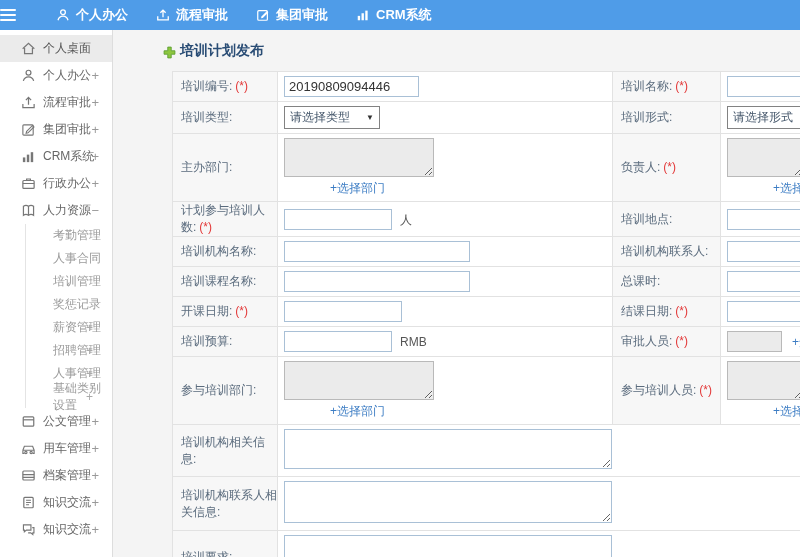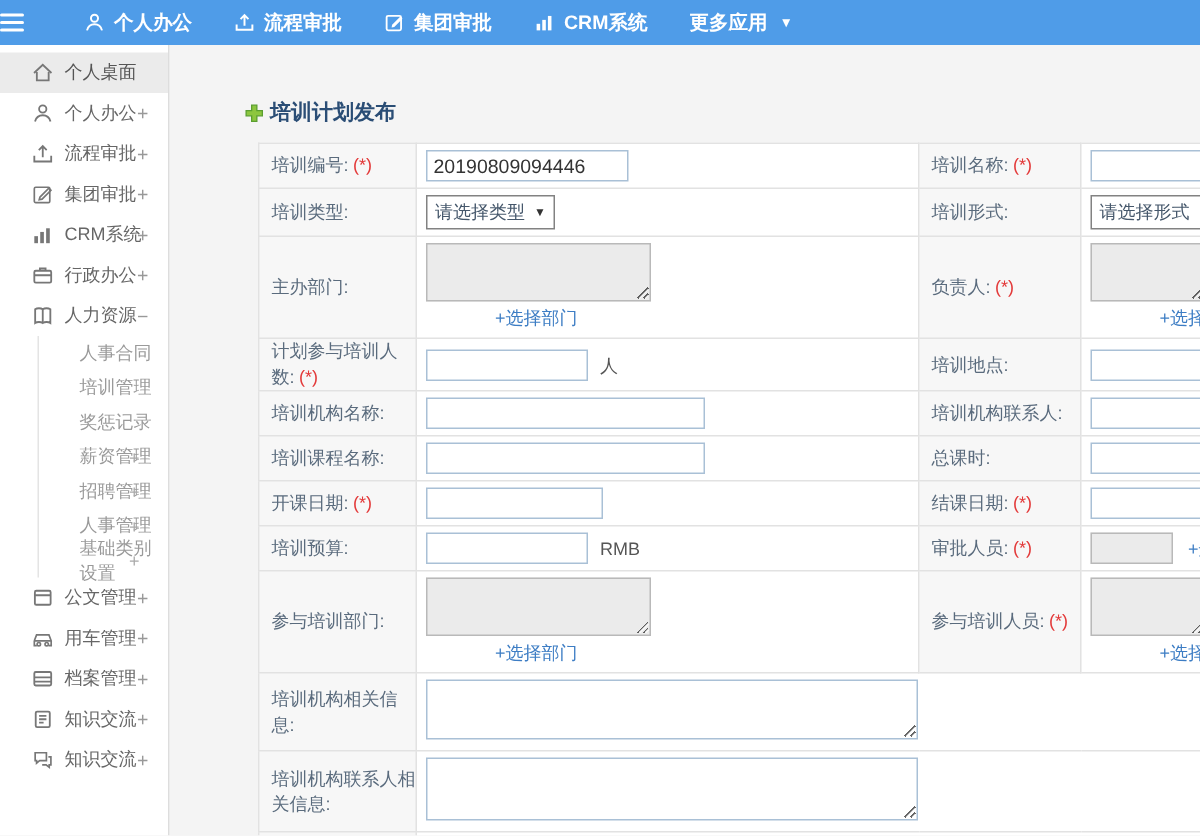--- a/index.html
+++ b/index.html
@@ -20,39 +20,39 @@
   .side-item { height:27px; display:flex; align-items:center; font-size:12px; color:#666; cursor:pointer; position:relative; padding-left:21px; }
   .side-item.active { background:#ebebeb; color:#555; }
   .side-item .sicon { width:15px; height:15px; margin-right:7px; flex:0 0 15px; }
   .side-item .expand { position:absolute; right:13px; color:#999; font-size:13px; }
   .submenu { margin-left:25px; border-left:1px solid #e4e4e4; }
   .sub-item { height:23px; display:flex; align-items:center; font-size:12px; color:#9a9a9a; padding-left:27px; cursor:pointer; position:relative; }
   .sub-item .expand { position:absolute; right:19px; color:#aaa; font-size:12px; }
 
   
   .main { position:absolute; top:30px; left:114px; width:686px; height:527px; background:#f4f4f4; overflow:hidden; }
-  .page-head { display:flex; align-items:center; gap:4px; padding:12px 0 0 49px;margin-top:24px; }
+  .page-head { display:flex; align-items:center; gap:4px; padding:12px 0 0 49px; }
   .plus-icon { width:13px; height:13px; }
   .page-title { font-size:14px; font-weight:bold; color:#2a4d75; }
 
   table.form { border-collapse:collapse; margin:11px 0 0 58px; width:880px; background:#fff; table-layout:fixed; }
   table.form td { border:1px solid #e2e2e2; font-size:12px; vertical-align:middle; }
   td.lbl { background:#f7f7f7; color:#5a6b7d; padding-left:8px; }
   td.fld { background:#fff; padding:4px 6px; }
   .req { color:#e33a3a; margin-left:3px; }
   col.c-lbl1 { width:105px; } col.c-fld1 { width:335px; }
   col.c-lbl2 { width:108px; } col.c-fld2 { width:332px; }
 
   input.txt { border:1px solid #a9c0d6; height:21px; font-size:13px; color:#333; padding:1px 4px; background:#fff; font-family:inherit; }
   .w120 { width:135px; } .w110 { width:108px; } .w185 { width:186px; } .w118 { width:118px; }
   input.gray-small { background:#ebebeb; border:1px solid #b9b9b9; width:55px; height:21px; }
   textarea.gray { background:#ebebeb; border:1px solid #b9b9b9; width:150px; height:39px; font-family:inherit; }
   textarea.gray.narrow { width:77px; }
   textarea.big { border:1px solid #a9c0d6; width:328px; height:42px; font-family:inherit; }
-  .sel { display:inline-flex; align-items:center; gap:6px; border:1px solid #828282; background:#fff; padding:2px 5px; font-size:12px; color:#45576b; cursor:pointer; }
+  .sel { display:inline-flex; align-items:center; gap:16px; border:1px solid #828282; background:#fff; padding:2px 5px; font-size:12px; color:#45576b; cursor:pointer; }
   .sel .arrow { font-size:8px; color:#333; }
   .suffix { color:#555; margin-left:8px; }
   a.flink { color:#3d7dc4; text-decoration:none; font-size:12px; cursor:pointer; white-space:nowrap; }
   .link-row { margin-top:3px;margin-left:46px; }
   .inline-link { margin-left:10px; }
   .fld .stack { display:flex; flex-direction:column; align-items:flex-start; }
 </style>
 </head>
 <body>
 
@@ -93,24 +93,20 @@
     <div class="nav-item">
       <span>
           <svg width="14" height="14" viewBox="0 0 16 16">
             <rect x="2" y="9" width="2.7" height="5" fill="#fff"></rect>
             <rect x="6.3" y="6" width="2.7" height="8" fill="#fff"></rect>
             <rect x="10.6" y="3" width="2.7" height="11" fill="#fff"></rect>
           </svg>
         </span>
       <span>CRM系统</span>
     </div>
-    <div class="nav-item">
-      <span>更多应用</span>
-      <span class="caret-down">▼</span>
-    </div>
   </div>
 </div>
 
 <div class="sidebar">
   <div class="side-item active">
     <span class="sicon"><svg width="15" height="15" viewBox="0 0 16 16" fill="none" stroke="#777" stroke-width="1.3">
           <path d="M1.8 8.2L8 2.4l6.2 5.8"></path>
           <path d="M3.8 7.5V13.4h8.4V7.5"></path>
         </svg></span>
     <span>个人桌面</span>
@@ -159,20 +155,23 @@
   <div class="side-item">
     <span class="sicon"><svg width="15" height="15" viewBox="0 0 16 16" fill="none" stroke="#777" stroke-width="1.3">
           <path d="M8 3.4C6.6 2.4 4 2.4 2.6 3.4v9.8c1.4-1 4-1 5.4 0 1.4-1 4-1 5.4 0V3.4C12 2.4 9.4 2.4 8 3.4z"></path>
           <path d="M8 3.4v9.8"></path>
         </svg></span>
     <span>人力资源</span>
     <span class="expand">−</span>
   </div>
 
   <div class="submenu">
+    <div class="sub-item">
+        <span>考勤管理</span>
+      </div>
     <div class="sub-item">
         <span>人事合同</span>
       </div>
     <div class="sub-item">
         <span>培训管理</span>
       </div>
     <div class="sub-item">
         <span>奖惩记录</span>
       </div>
     <div class="sub-item">

